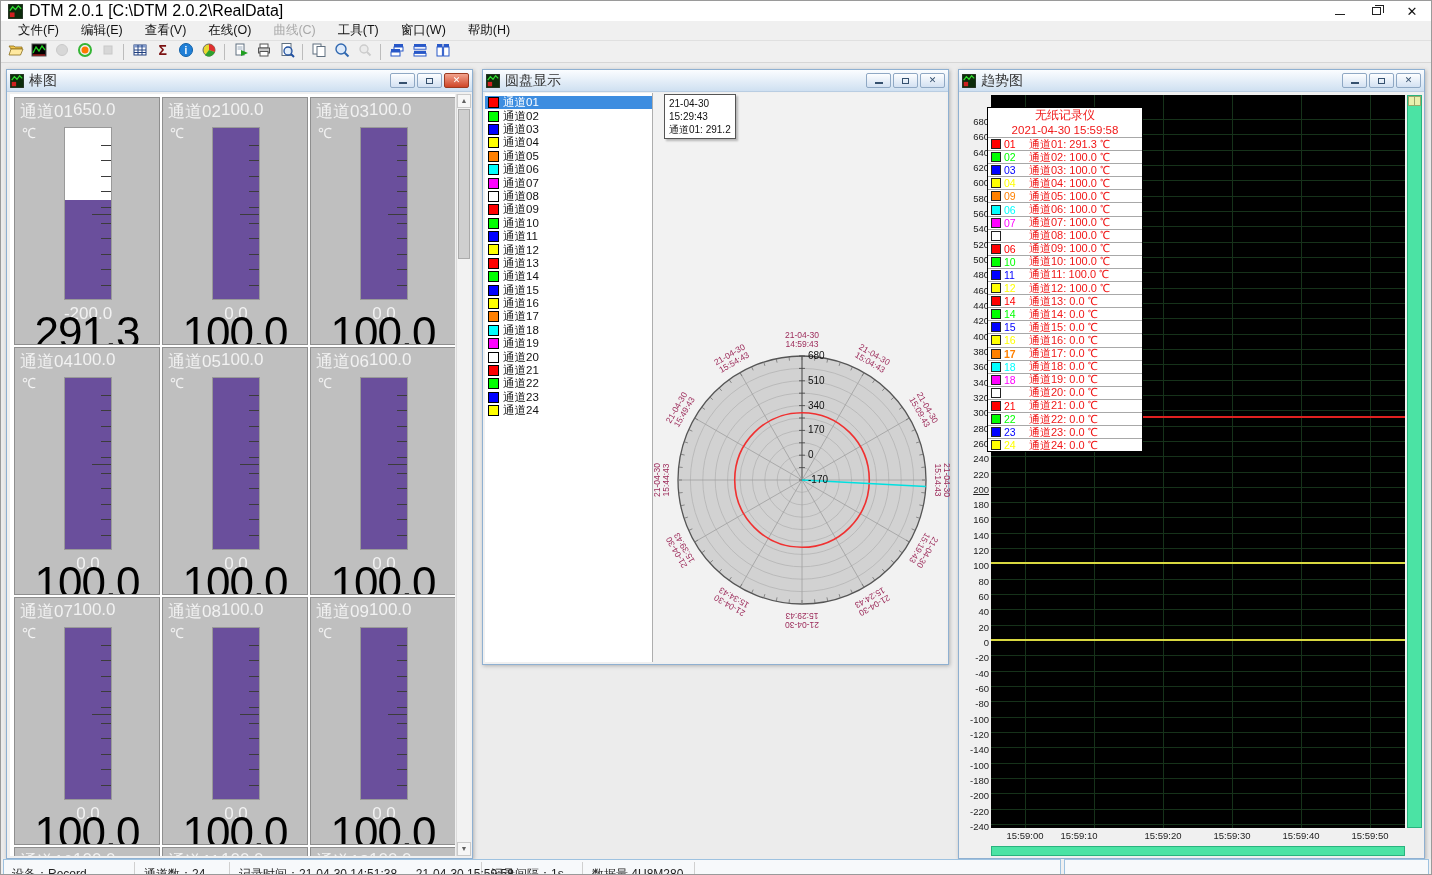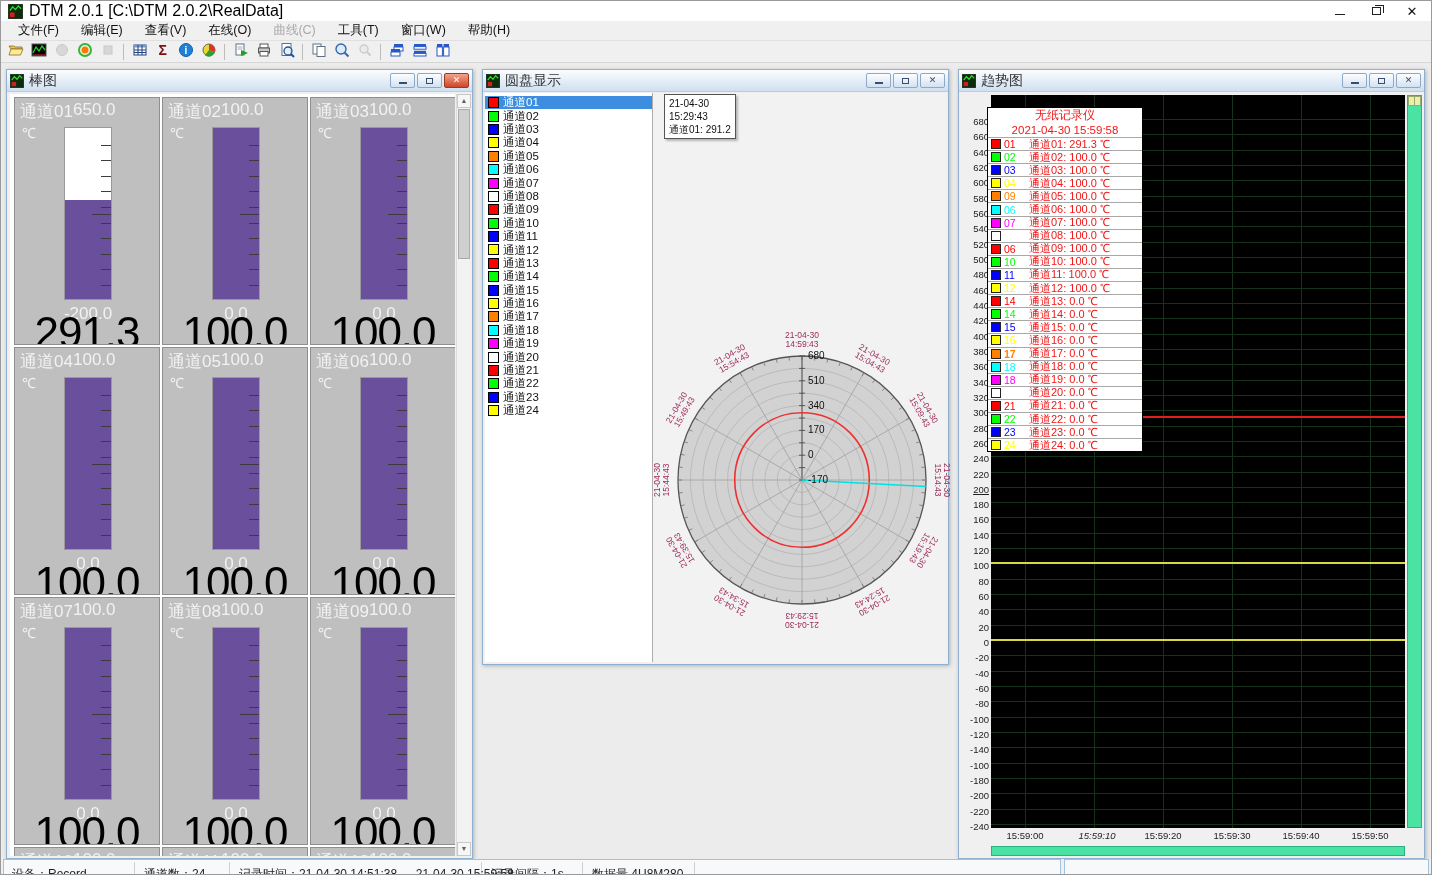--- a/index.html
+++ b/index.html
@@ -765,21 +765,21 @@
             <span class="ylab" style="left: 2px; top: 634.043px;">-120</span>
             <span class="ylab" style="left: 2px; top: 649.37px;">-140</span>
             <span class="ylab" style="left: 2px; top: 664.696px;">-100</span>
             <span class="ylab" style="left: 2px; top: 680.022px;">-180</span>
             <span class="ylab" style="left: 2px; top: 695.348px;">-200</span>
             <span class="ylab" style="left: 2px; top: 710.674px;">-220</span>
             <span class="ylab" style="left: 2px; top: 726px;">-240</span>
           </div>
         <div class="xrow" id="xrow">
             <span class="xlab" style="left: 8px;">15:59:00</span>
-            <span class="xlab" style="left: 80px; font-style: italic;">15:59:10</span>
+            <span class="xlab" style="left: 62px;">15:59:10</span>
             <span class="xlab" style="left: 146px;">15:59:20</span>
             <span class="xlab" style="left: 215px;">15:59:30</span>
             <span class="xlab" style="left: 284px;">15:59:40</span>
             <span class="xlab" style="left: 353px;">15:59:50</span>
           </div>
         <div class="legend" id="trendlegend">
           <div class="leg-title">无纸记录仪</div>
           <div class="leg-date">2021-04-30 15:59:58</div>
         <div class="leg-row">
               <span class="sw" style="background: rgb(255, 0, 0);"></span>

